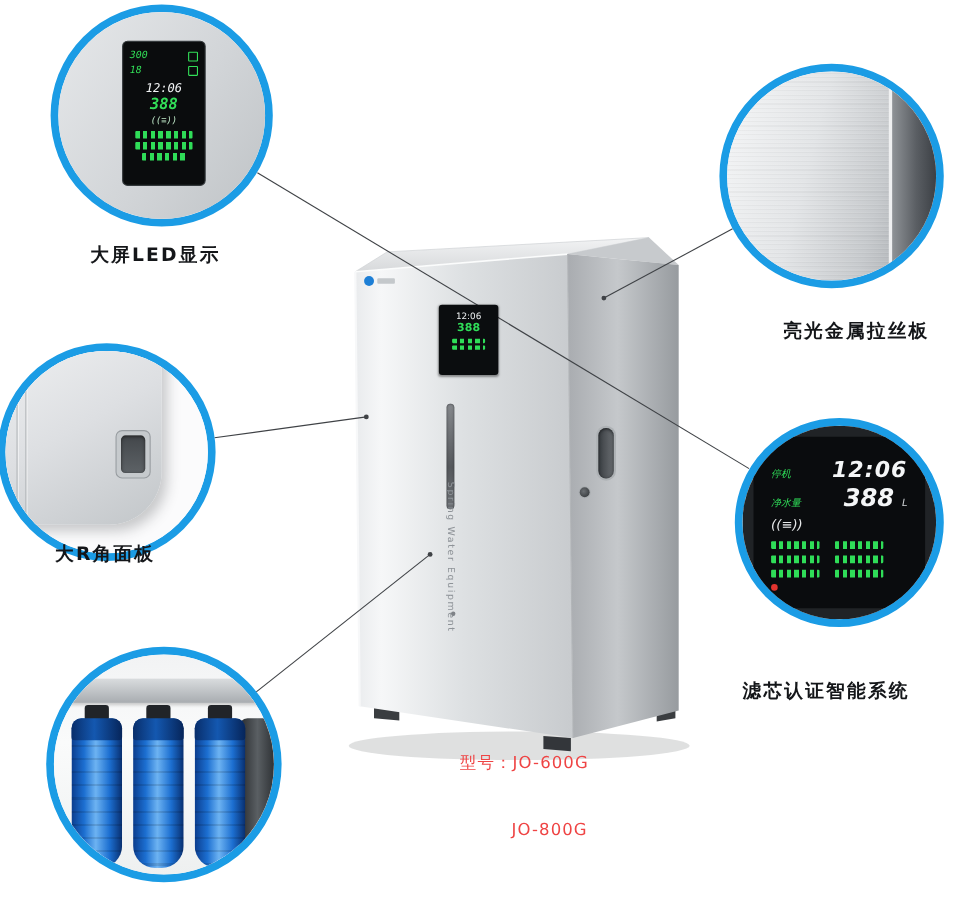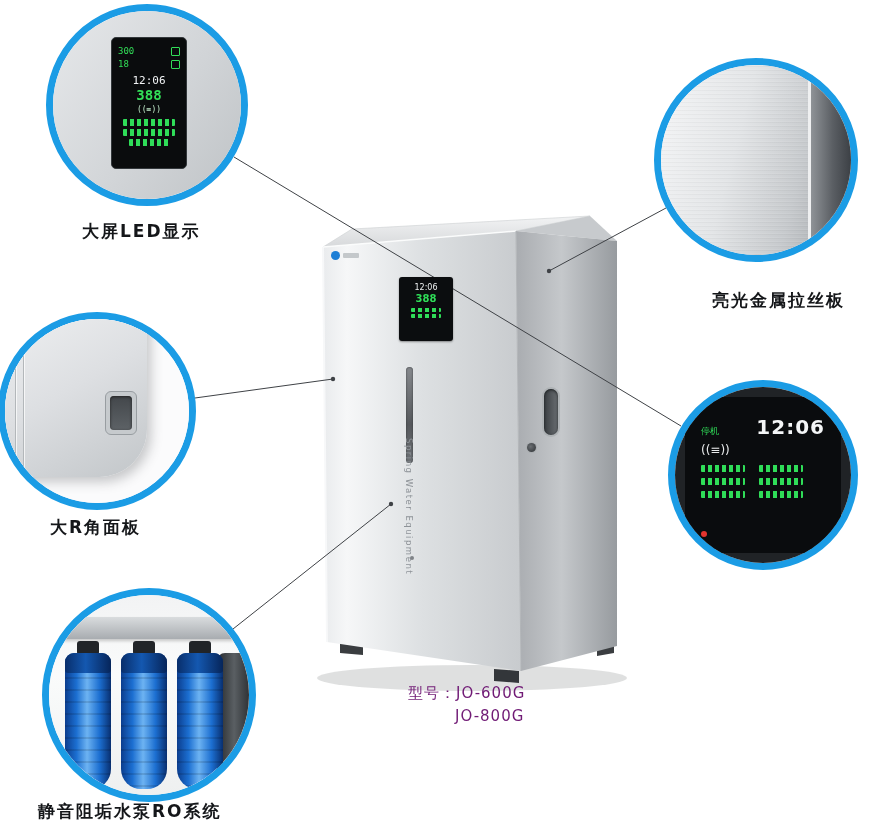--- a/index.html
+++ b/index.html
@@ -1,21 +1,21 @@
 <!DOCTYPE html>
 <html><head>
 <meta charset="utf-8">
 <style>
   html,body{margin:0;padding:0;background:#ffffff;font-family:"DejaVu Sans","Liberation Sans",sans-serif;}
   #stage{position:relative;width:871px;height:824px;background:#ffffff;overflow:hidden;}
   .scene{position:absolute;left:0;top:0;}
 
   
   .callout-circle{position:absolute;border:7px solid #1b9ce5;border-radius:50%;overflow:hidden;
-    box-sizing:border-box;background:#fff;}
+    box-sizing:border-box;background:#fff;font-style:italic;}
   .c-inner{position:absolute;inset:0;}
 
   
   .led-bg{background:linear-gradient(125deg,#e6e8ea 0%,#d2d5d8 55%,#bfc3c6 100%);}
   .big-led{position:absolute;left:58px;top:26px;width:76px;height:132px;background:#0a0c0d;
     border:1px solid #33383b;border-radius:5px;padding:7px 6px;box-sizing:border-box;
     font-family:"DejaVu Sans Mono",monospace;}
   .bl-row{display:flex;justify-content:space-between;align-items:center;color:#32df58;
     font-size:9px;line-height:13px;}
   .sq{width:7px;height:7px;border:1px solid #32df58;border-radius:1px;}
@@ -86,23 +86,23 @@
   .m-gauge{position:absolute;left:406px;top:367px;width:7px;height:96px;border-radius:4px;
     background:linear-gradient(180deg,#86898d,#55585c 60%,#6e7276);box-shadow:inset 0 0 2px #2e3134;}
   .m-vtext{position:absolute;left:404px;top:438px;writing-mode:vertical-rl;text-orientation:mixed;
     font-size:8.5px;letter-spacing:1.5px;color:#8e9398;}
   .m-dot{position:absolute;left:410px;top:556px;width:4px;height:4px;border-radius:50%;background:#7f8388;}
   .m-keyhole{position:absolute;left:527px;top:443px;width:9px;height:9px;border-radius:50%;
     background:radial-gradient(circle at 40% 40%,#6b6f73,#2c2f32);box-shadow:0 0 0 1px #a9adb0;}
   .m-handle{position:absolute;left:544px;top:389px;width:14px;height:46px;border-radius:7px;
     background:linear-gradient(90deg,#3a3e42,#6a6e72);
     box-shadow:inset 0 1px 3px #1c1f21,0 0 0 2px #aeb2b5;}
-  .m-models{position:absolute;left:408px;top:682px;font-size:15px;color:#701a75;
+  .m-models{position:absolute;left:418px;top:682px;font-size:15px;color:#ef4444;
     line-height:23px;letter-spacing:1px;}
-  .m-models .indent{padding-left:47px;}
+  .m-models .indent{padding-left:47px;margin-top:38px;}
 
   
   .label{position:absolute;font-size:17px;font-weight:bold;color:#141619;letter-spacing:2px;
     white-space:nowrap;}
 </style>
 </head>
 <body>
 
 <div id="stage">
 
@@ -210,20 +210,27 @@
     </div>
   </div>
 
   <div class="callout-circle" style="left:668px;top:380px;width:190px;height:190px">
     <div class="c-inner smart-bg">
       <div class="smart-panel">
         <div class="sp-row">
           <span class="sp-gl">停机</span>
           <span class="sp-time">12:06</span>
         </div>
+        <div class="sp-row">
+          <span class="sp-gl">净水量</span>
+          <span>
+            <span class="sp-val">388</span>
+            <span class="sp-unit">L</span>
+          </span>
+        </div>
         <div class="sp-sig">((≡))</div>
         <div class="sp-bars">
           <div class="sp-col">
             <div class="seg-bar" style="width:44px"></div>
             <div class="seg-bar" style="width:44px"></div>
             <div class="seg-bar" style="width:44px"></div>
           </div>
           <div class="sp-col">
             <div class="seg-bar" style="width:44px"></div>
             <div class="seg-bar" style="width:44px"></div>
@@ -240,16 +247,16 @@
       <div class="ro-top"></div>
       <div class="pump"></div>
       <div class="housing" style="left:16px"></div>
       <div class="housing" style="left:72px"></div>
       <div class="housing" style="left:128px"></div>
     </div>
   </div>
 
   <div class="label" style="left:82px;top:220px">大屏LED显示</div>
   <div class="label" style="left:712px;top:289px">亮光金属拉丝板</div>
-  <div class="label" style="left:50px;top:516px">大R角面板</div>
-  <div class="label" style="left:38px;top:800px">静音阻垢水泵RO系统</div>
+  <div class="label" style="left:50px;top:492px">大R角面板</div>
+  <div class="label" style="left:675px;top:617px">滤芯认证智能系统</div>
 
 </div>
 
 </body></html>

